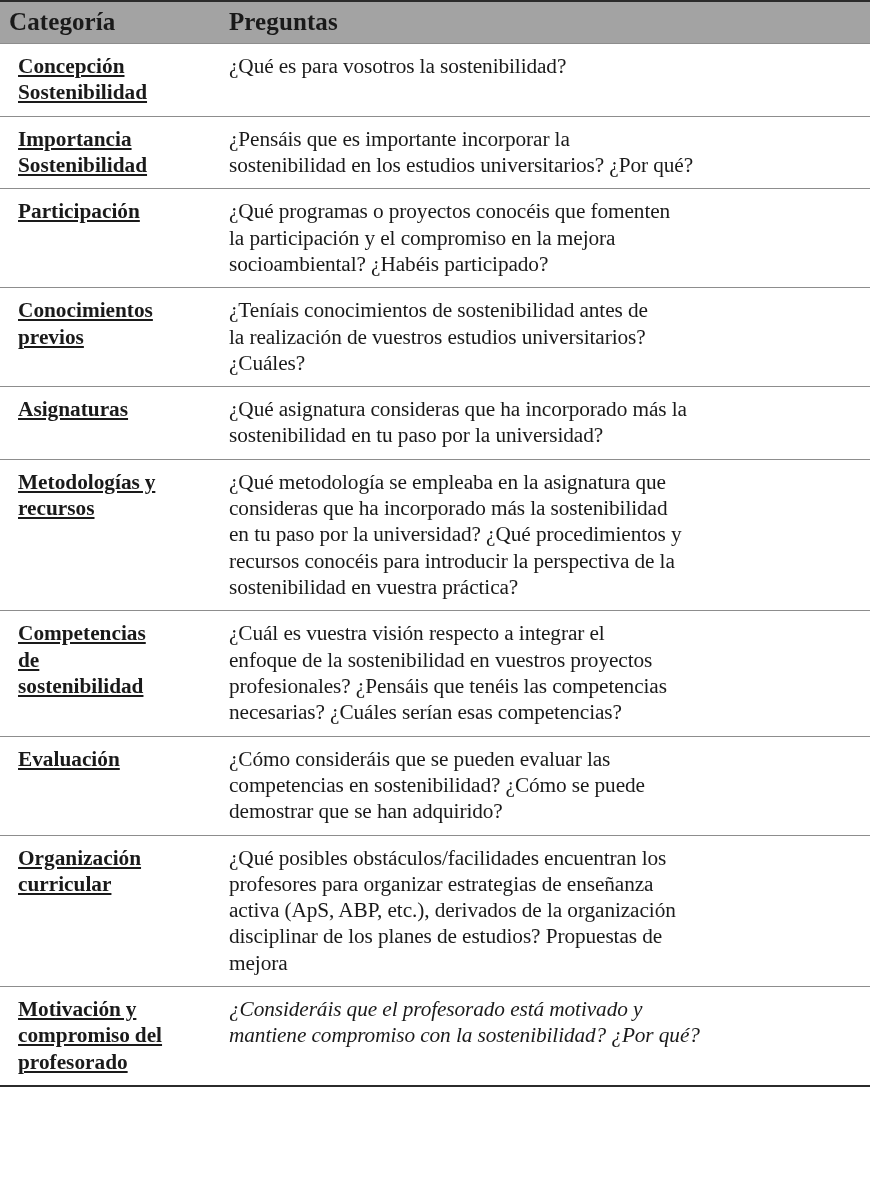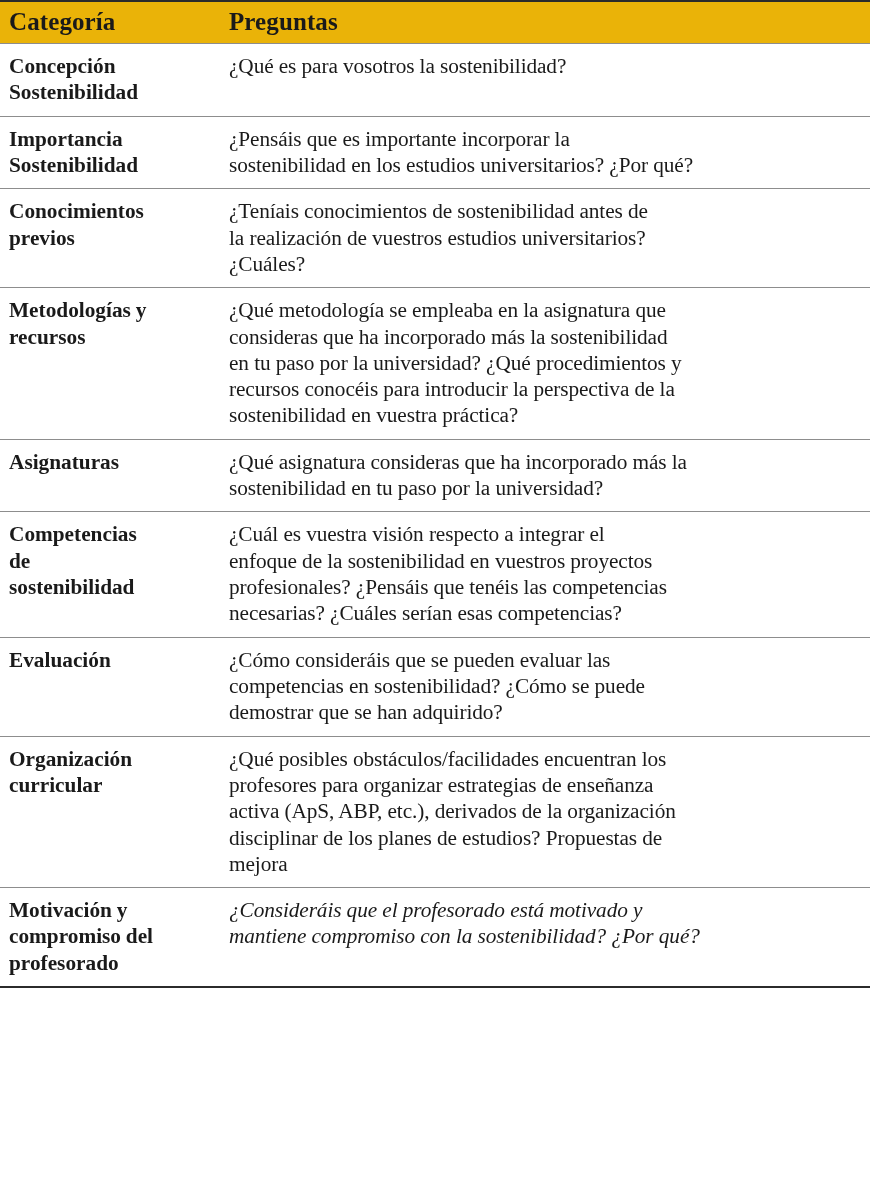--- a/index.html
+++ b/index.html
@@ -25,21 +25,21 @@
     border-collapse: collapse;
     table-layout: fixed;
     border-top: 2.5px solid #2b2b2b;
     border-bottom: 2.5px solid #2b2b2b;
   }
 
   table.q-table col.col-cat { width: 224px; }
   table.q-table col.col-q   { width: 646px; }
 
   thead tr.header-row {
-    background: #eab308;
+    background: #a3a3a3;
     border-radius: 20px;
   }
 
   thead th {
     font-weight: bold;
     font-size: 25px;
     line-height: 1.12;
     text-align: left;
     padding: 6px 8px 7px 8px;
     vertical-align: middle;
@@ -57,23 +57,24 @@
     font-size: 24.5px;
     line-height: 1.30;
   }
 
   tbody tr:last-child td {
     border-bottom: none;
   }
 
   tbody td.cat-cell {
     font-weight: bold;
-    padding-left: 9px;
+    padding-left: 18px;
     padding-right: 4px;
     word-spacing: -0.5px;
+    text-decoration: underline;
   }
 
   tbody td.q-cell {
     font-weight: normal;
     padding-left: 5px;
     padding-right: 6px;
     letter-spacing: -0.1px;
   }
 
   .q-line {
@@ -115,53 +116,63 @@
             <span class="cat-line">Importancia</span>
             <span class="cat-line">Sostenibilidad</span>
           </td>
           <td class="q-cell" style="font-size: 21.3px; line-height: 1.236;">
             <span class="q-line">¿Pensáis que es importante incorporar la</span>
             <span class="q-line">sostenibilidad en los estudios universitarios? ¿Por qué?</span>
           </td>
         </tr>
         <tr>
           <td class="cat-cell" style="font-size: 21.3px; line-height: 1.236;">
+            <span class="cat-line">Participación</span>
+          </td>
+          <td class="q-cell" style="font-size: 21.3px; line-height: 1.236;">
+            <span class="q-line">¿Qué programas o proyectos conocéis que fomenten</span>
+            <span class="q-line">la participación y el compromiso en la mejora</span>
+            <span class="q-line">socioambiental? ¿Habéis participado?</span>
+          </td>
+        </tr>
+        <tr>
+          <td class="cat-cell" style="font-size: 21.3px; line-height: 1.236;">
             <span class="cat-line">Conocimientos</span>
             <span class="cat-line">previos</span>
           </td>
           <td class="q-cell" style="font-size: 21.3px; line-height: 1.236;">
             <span class="q-line">¿Teníais conocimientos de sostenibilidad antes de</span>
             <span class="q-line">la realización de vuestros estudios universitarios?</span>
             <span class="q-line">¿Cuáles?</span>
+          </td>
+        </tr>
+        <tr>
+          <td class="cat-cell" style="font-size: 21.3px; line-height: 1.236;">
+            <span class="cat-line">Asignaturas</span>
+          </td>
+          <td class="q-cell" style="font-size: 21.3px; line-height: 1.236;">
+            <span class="q-line">¿Qué asignatura consideras que ha incorporado más la</span>
+            <span class="q-line">sostenibilidad en tu paso por la universidad?</span>
           </td>
         </tr>
         <tr>
           <td class="cat-cell" style="font-size: 21.3px; line-height: 1.236;">
             <span class="cat-line">Metodologías y</span>
             <span class="cat-line">recursos</span>
           </td>
           <td class="q-cell" style="font-size: 21.3px; line-height: 1.236;">
             <span class="q-line">¿Qué metodología se empleaba en la asignatura que</span>
             <span class="q-line">consideras que ha incorporado más la sostenibilidad</span>
             <span class="q-line">en tu paso por la universidad? ¿Qué procedimientos y</span>
             <span class="q-line">recursos conocéis para introducir la perspectiva de la</span>
             <span class="q-line">sostenibilidad en vuestra práctica?</span>
           </td>
         </tr>
         <tr>
           <td class="cat-cell" style="font-size: 21.3px; line-height: 1.236;">
-            <span class="cat-line">Asignaturas</span>
-          </td>
-          <td class="q-cell" style="font-size: 21.3px; line-height: 1.236;">
-            <span class="q-line">¿Qué asignatura consideras que ha incorporado más la</span>
-            <span class="q-line">sostenibilidad en tu paso por la universidad?</span>
-          </td>
-        </tr>
-        <tr>
-          <td class="cat-cell" style="font-size: 21.3px; line-height: 1.236;">
             <span class="cat-line">Competencias</span>
             <span class="cat-line">de</span>
             <span class="cat-line">sostenibilidad</span>
           </td>
           <td class="q-cell" style="font-size: 21.3px; line-height: 1.236;">
             <span class="q-line">¿Cuál es vuestra visión respecto a integrar el</span>
             <span class="q-line">enfoque de la sostenibilidad en vuestros proyectos</span>
             <span class="q-line">profesionales? ¿Pensáis que tenéis las competencias</span>
             <span class="q-line">necesarias? ¿Cuáles serían esas competencias?</span>
           </td>

